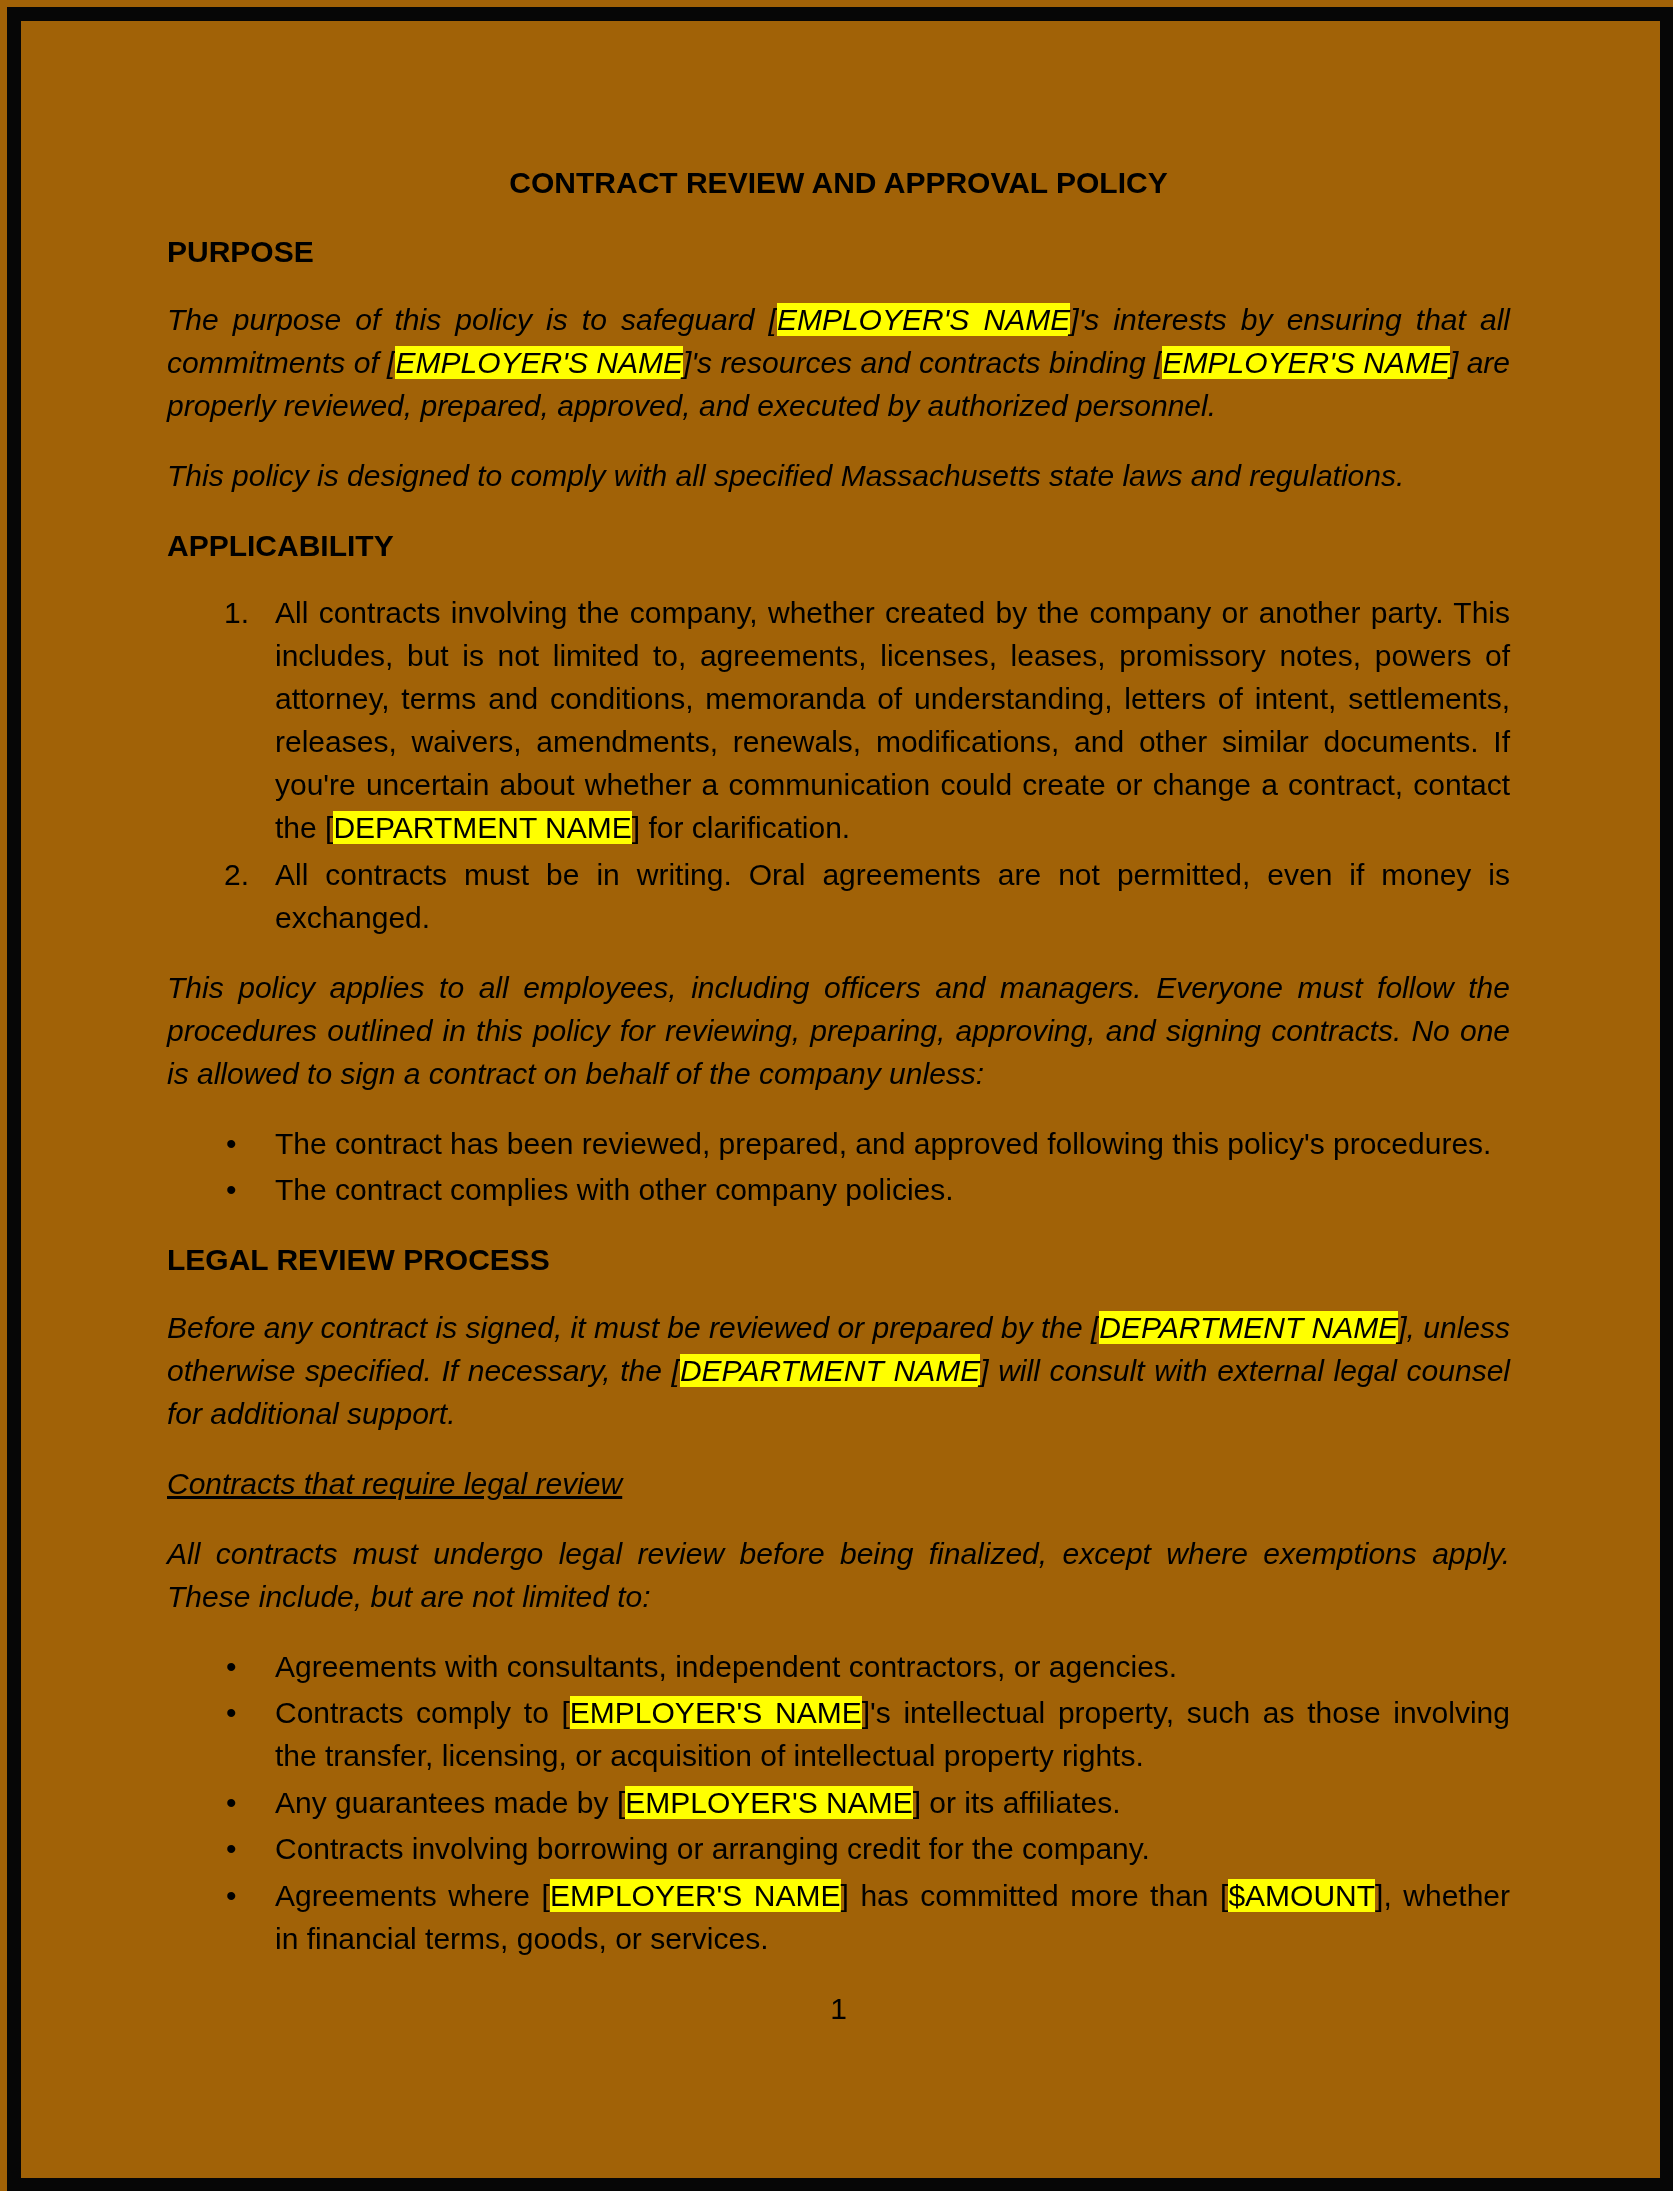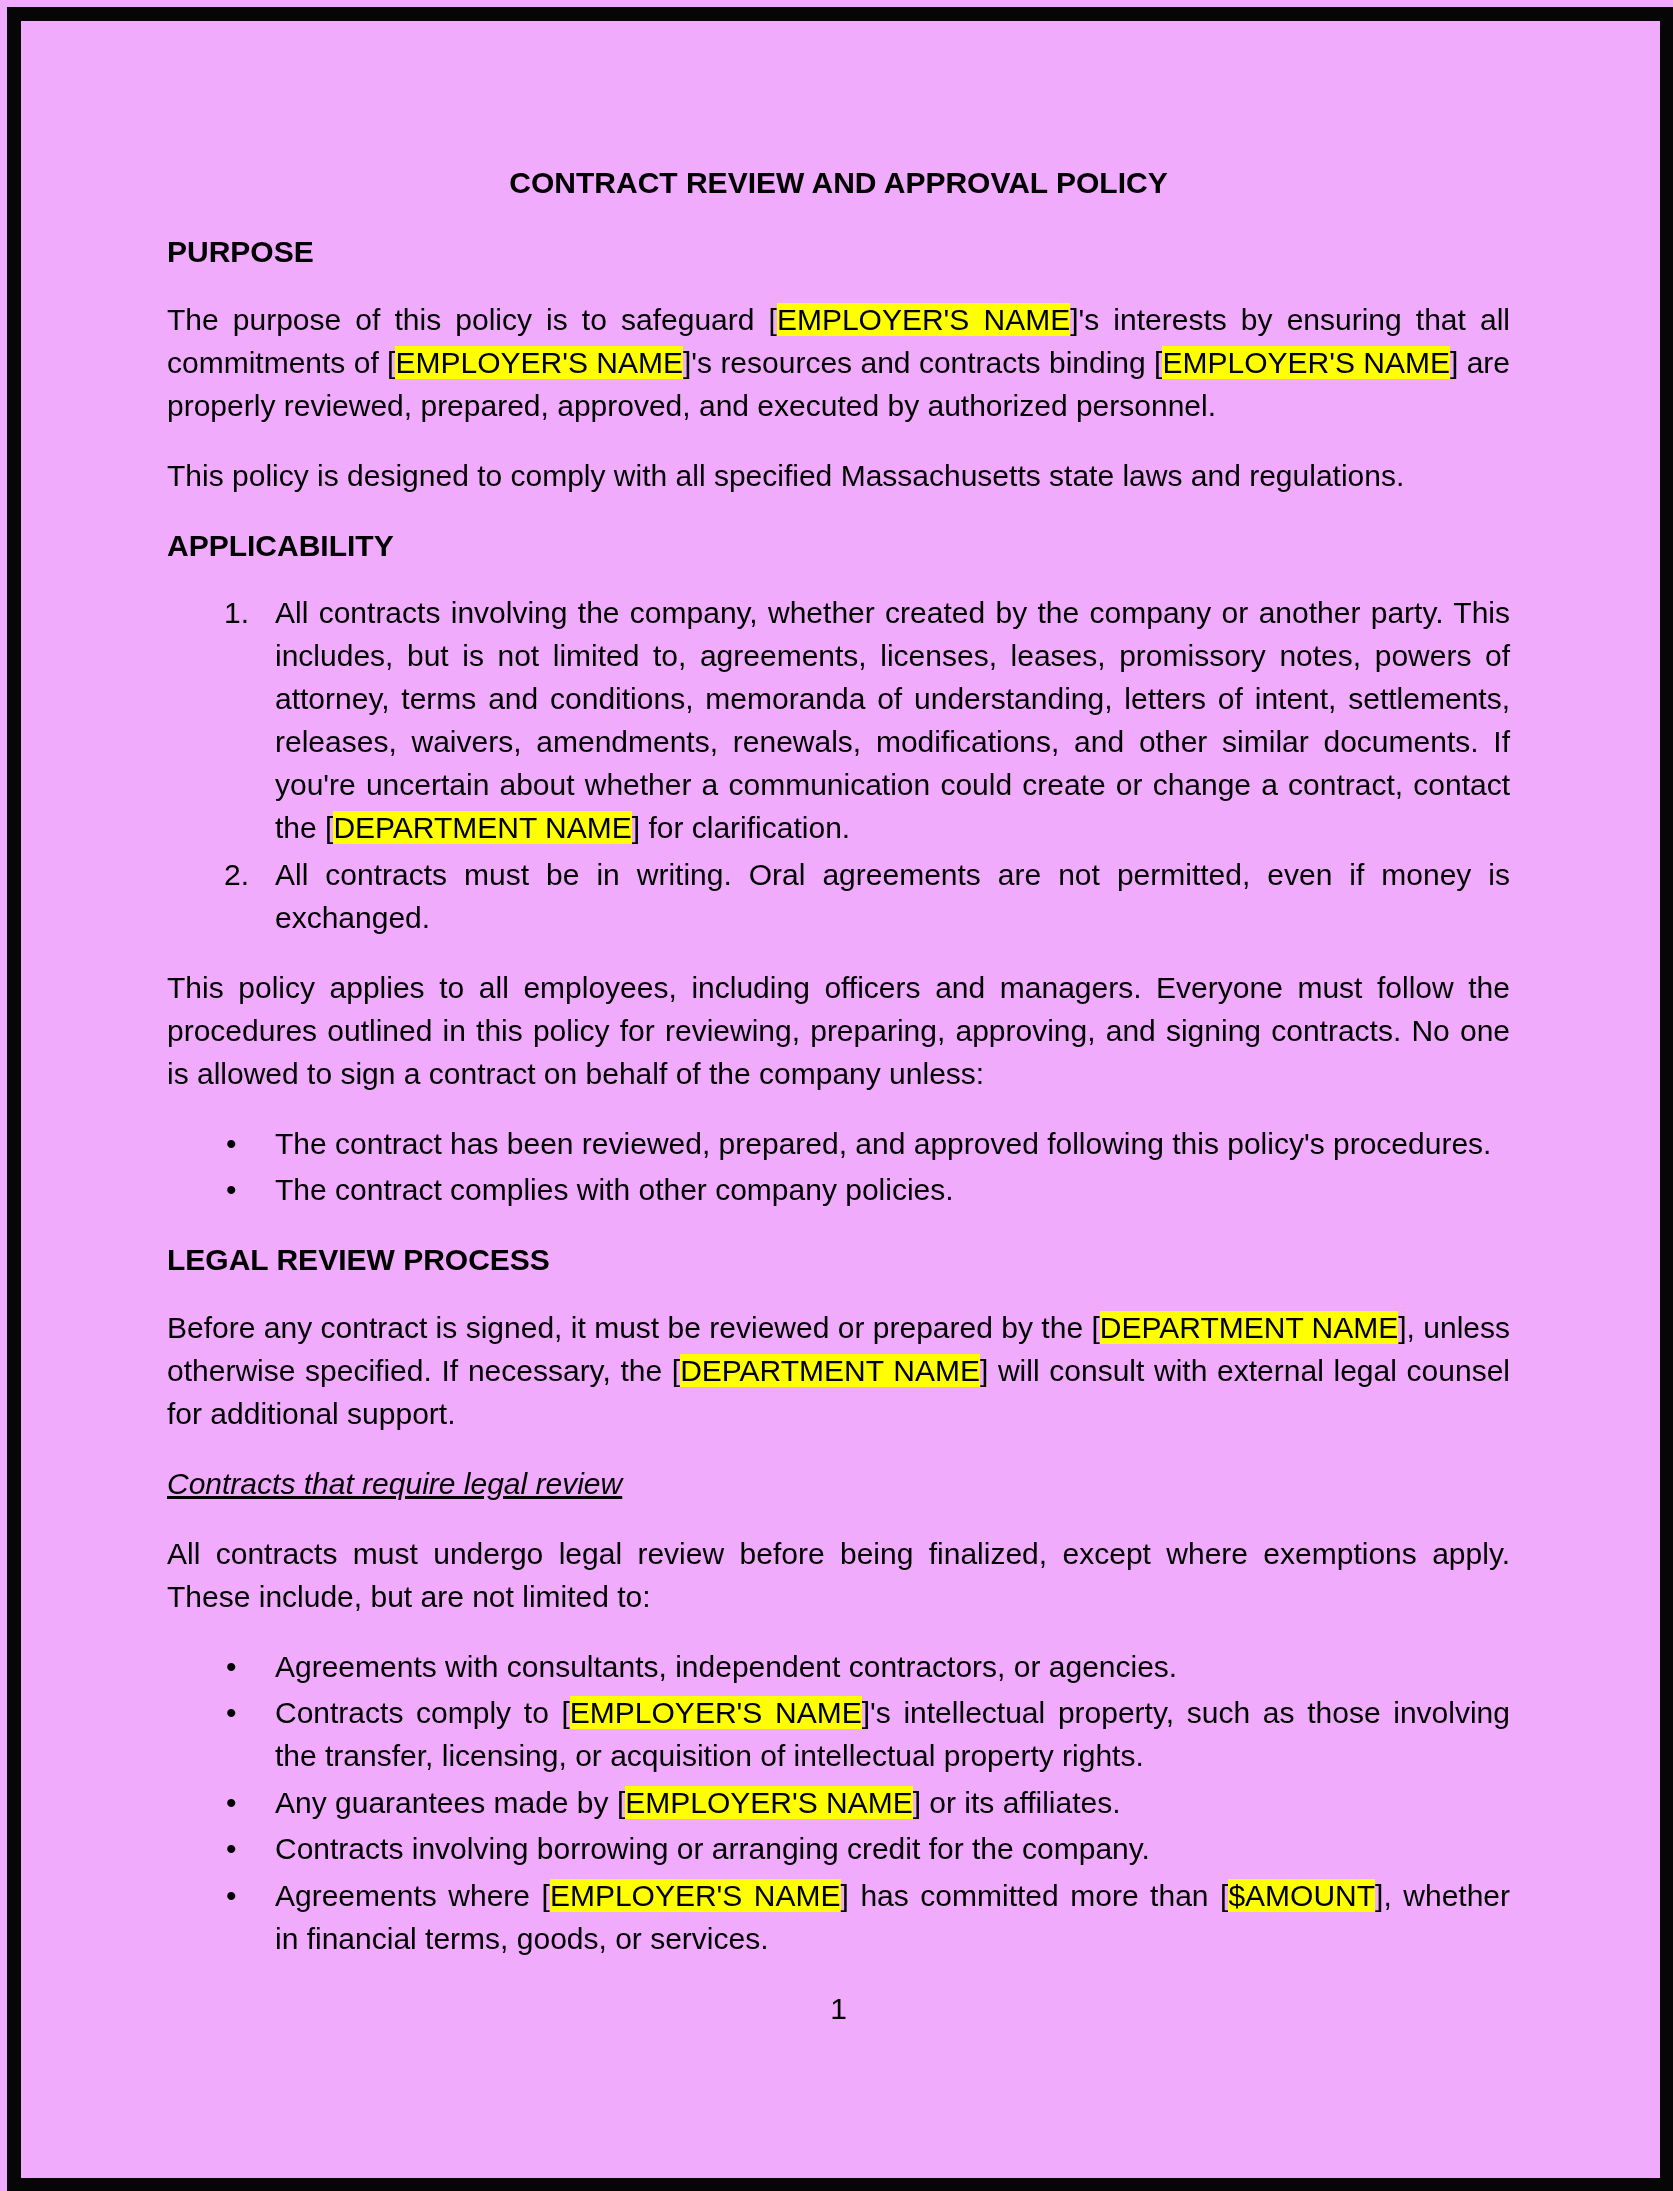--- a/index.html
+++ b/index.html
@@ -1,21 +1,21 @@
 <!DOCTYPE html>
 <html style="font-size:14px"><head>
 <meta charset="utf-8">
 <style>
   * { box-sizing: border-box; }
   html, body { margin: 0; padding: 0; background: #4a4a4a; }
   .page {
     position: relative;
     width: 1674px;
     height: 2192px;
-    background: #f0abfc;
+    background: #a16207;
     font-family: "Liberation Sans", sans-serif;
     font-size: 30px;
     line-height: 43px;
     color: #000000;
     overflow: hidden;
   }
   .frame {
     position: absolute;
     top: 7px; left: 7px; right: 0; bottom: 0;
     border: 14px solid #060606;
@@ -37,20 +37,21 @@
     margin: 0 0 24.6px 0;
   }
   .subheading {
     text-decoration: underline;
     margin: 12px 0 27px 0;
     font-style: italic;
   }
   p.para {
     margin: 0 0 27px 0;
     text-align: justify;
+    font-style: italic;
   }
   ol.numbered, ul.bullets {
     margin: 0 0 27px 0;
     padding: 0;
     list-style: none;
   }
   ol.numbered > li, ul.bullets > li {
     position: relative;
     padding-left: 108px;
     text-align: justify;

